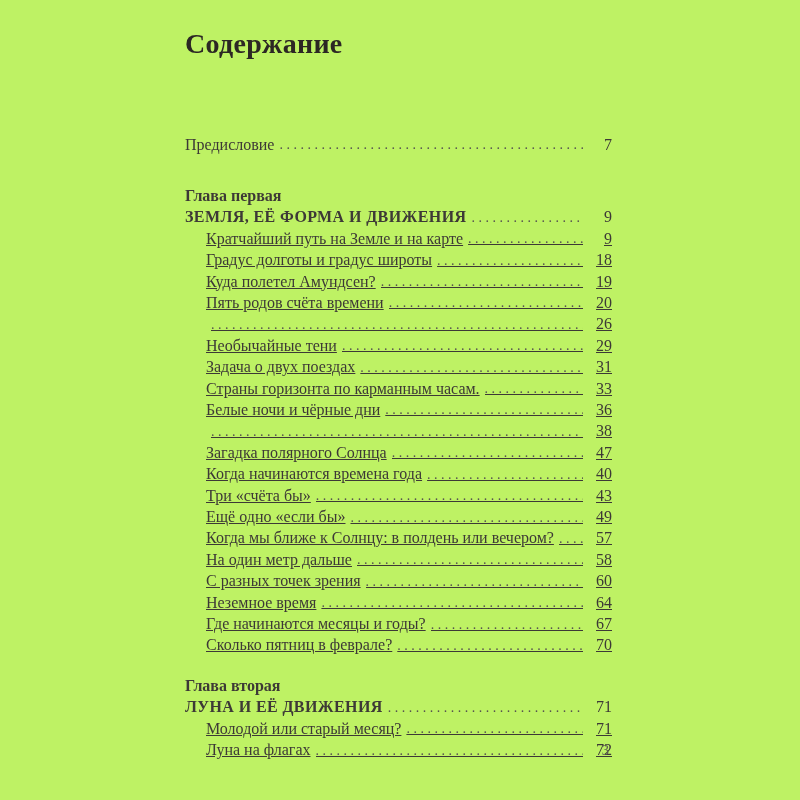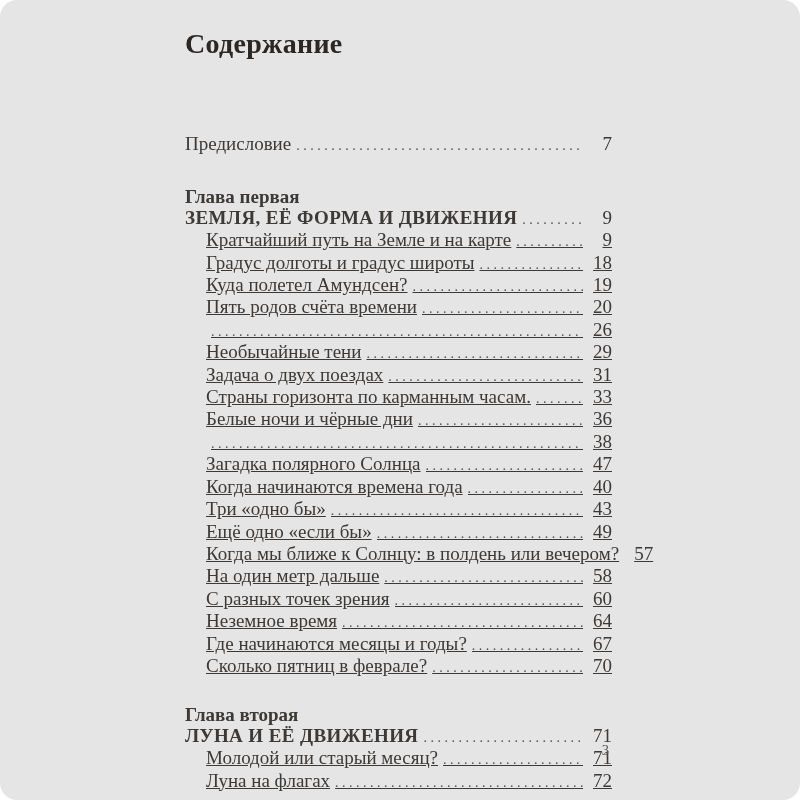--- a/index.html
+++ b/index.html
@@ -6,51 +6,50 @@
   body {
     width: 800px; height: 800px;
     background: #ffffff;
     font-family: "Liberation Serif", "DejaVu Serif", serif;
     color: #3d3936;
     overflow: hidden;
     position: relative;
   }
   .book-page {
     position: absolute; inset: 0;
-    background: #e5e5e5;
-    border-radius: 17px;
+    background: #bef264;
   }
   .content {
     position: absolute;
     left: 185px; top: 28px;
     width: 427px;
   }
   .doc-title {
     font-size: 28px;
     font-weight: bold;
     color: #2c2724;
     margin: 0;
     letter-spacing: 0.3px;
   }
   .toc {
     margin-top: 74px;
   }
   .row {
     display: flex;
-    align-items: flex-start;
-    font-size: 19px;
+    align-items: center;
+    font-size: 16px;
     line-height: 20.4px;
   }
   .row .label { white-space: nowrap; }
   .sub { padding-left: 21px; text-decoration: underline; }
   .chapter-label .label,
   .chapter-title .label { font-weight: bold; }
   .chapter-title .label { letter-spacing: 0.4px; }
   .gap-sm { margin-top: 31px; }
-  .gap-lg { margin-top: 27px; }
+  .gap-lg { margin-top: 20px; }
   .dots {
     flex: 1 1 auto;
     overflow: hidden;
     white-space: nowrap;
     margin: 0 3px 0 5px;
     color: #565250;
   }
   .dots::after {
     content: "..........................................................................................";
     letter-spacing: 3.5px;
@@ -142,21 +141,21 @@
           <span class="label">Загадка полярного Солнца</span>
           <span class="dots"></span>
           <span class="page-num">47</span>
         </div>
         <div class="row sub">
           <span class="label">Когда начинаются времена года</span>
           <span class="dots"></span>
           <span class="page-num">40</span>
         </div>
         <div class="row sub">
-          <span class="label">Три «одно бы»</span>
+          <span class="label">Три «счёта бы»</span>
           <span class="dots"></span>
           <span class="page-num">43</span>
         </div>
         <div class="row sub">
           <span class="label">Ещё одно «если бы»</span>
           <span class="dots"></span>
           <span class="page-num">49</span>
         </div>
         <div class="row sub">
           <span class="label">Когда мы ближе к Солнцу: в полдень или вечером?</span>

